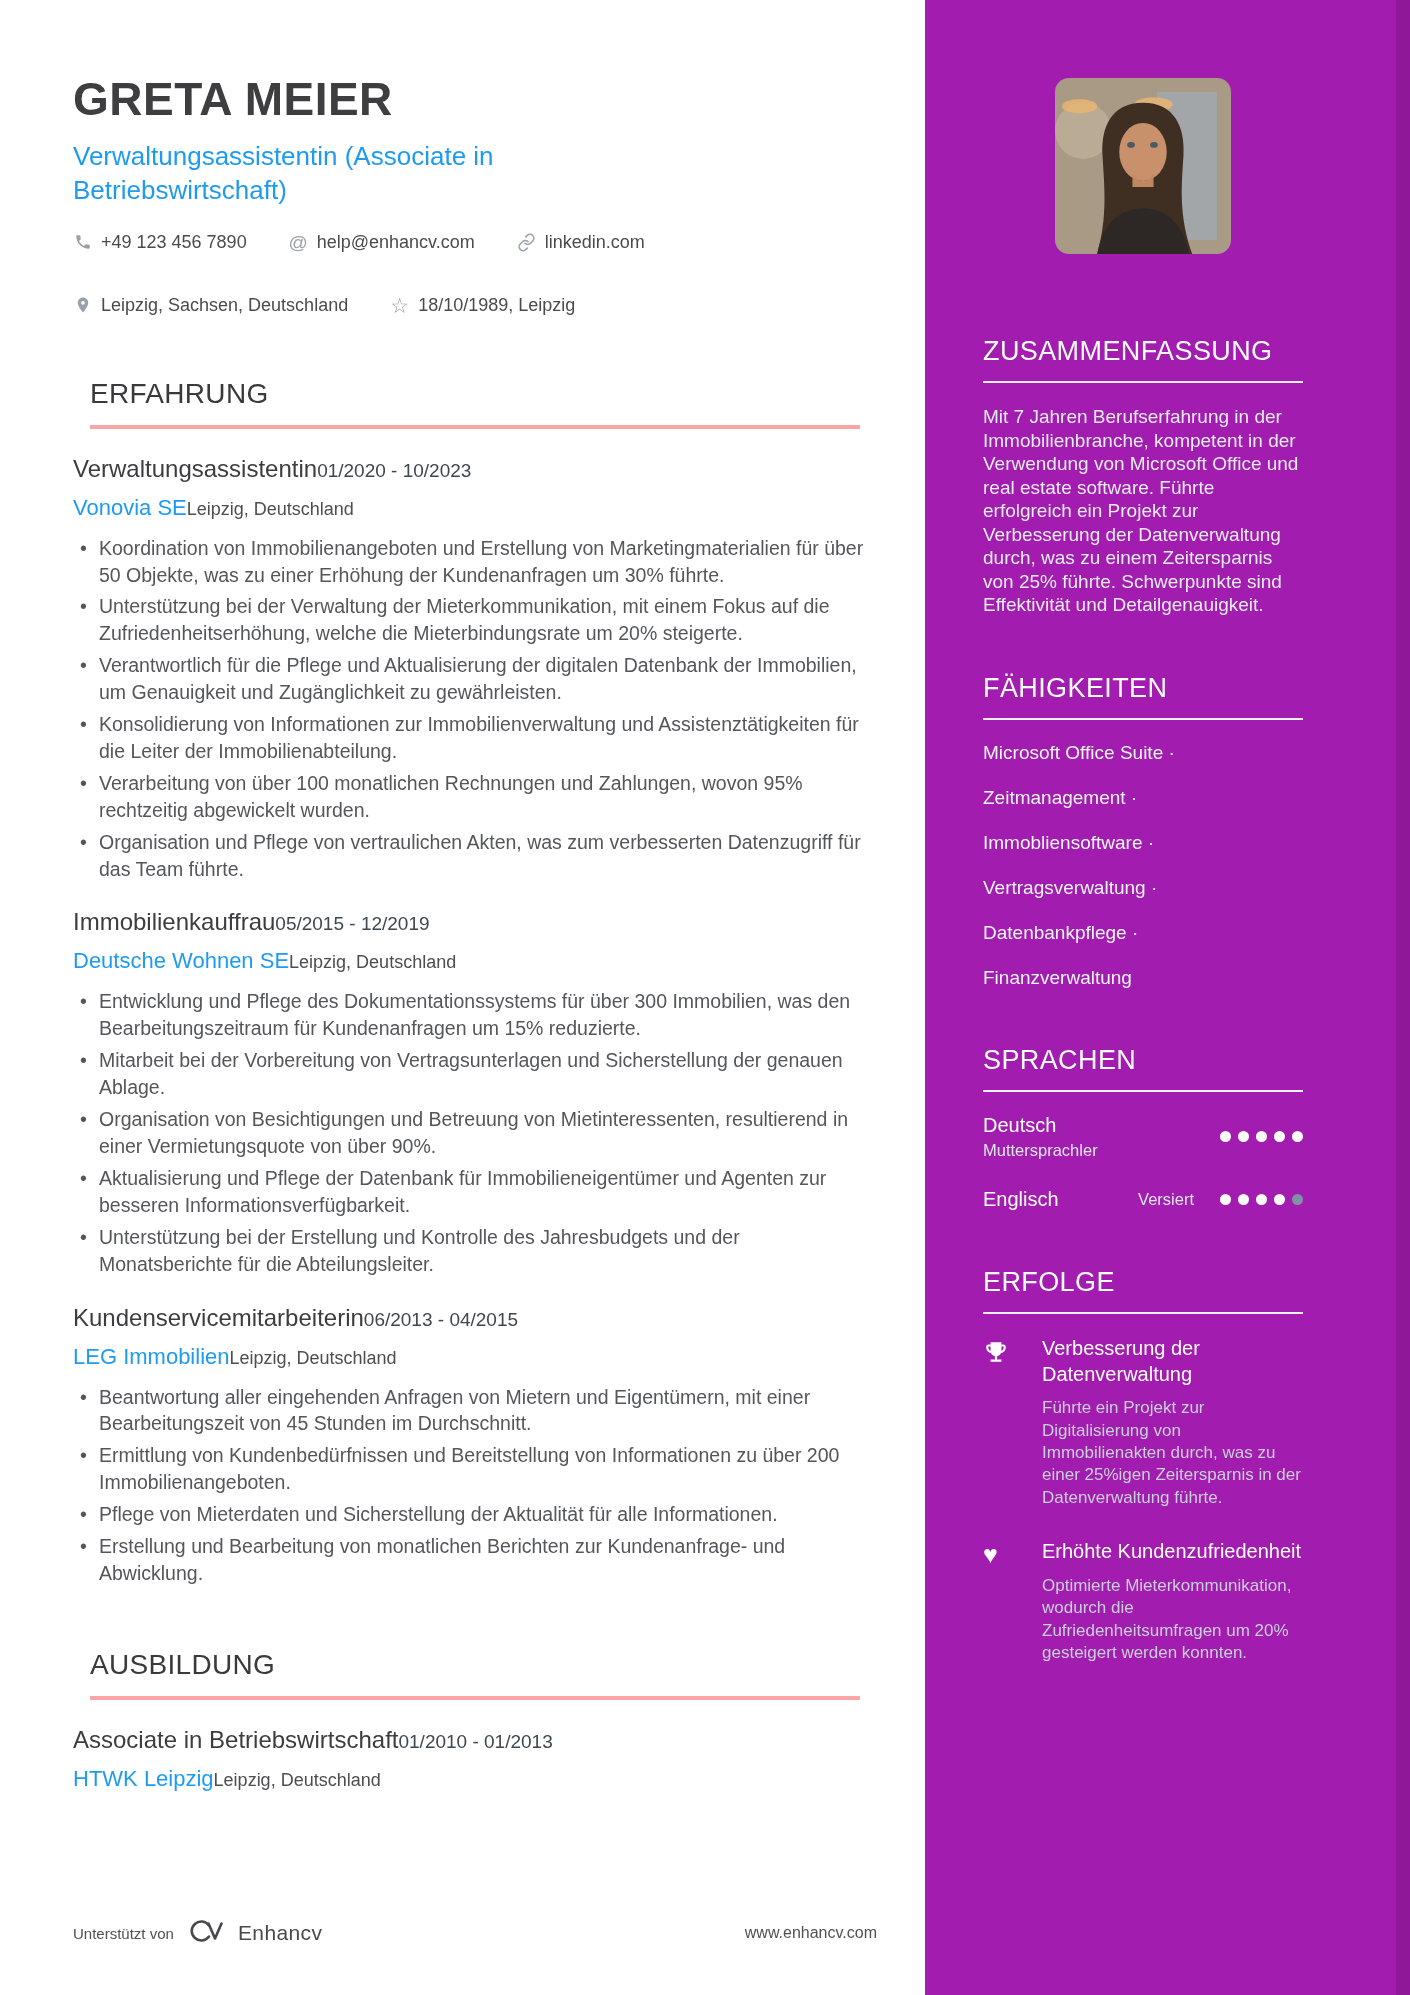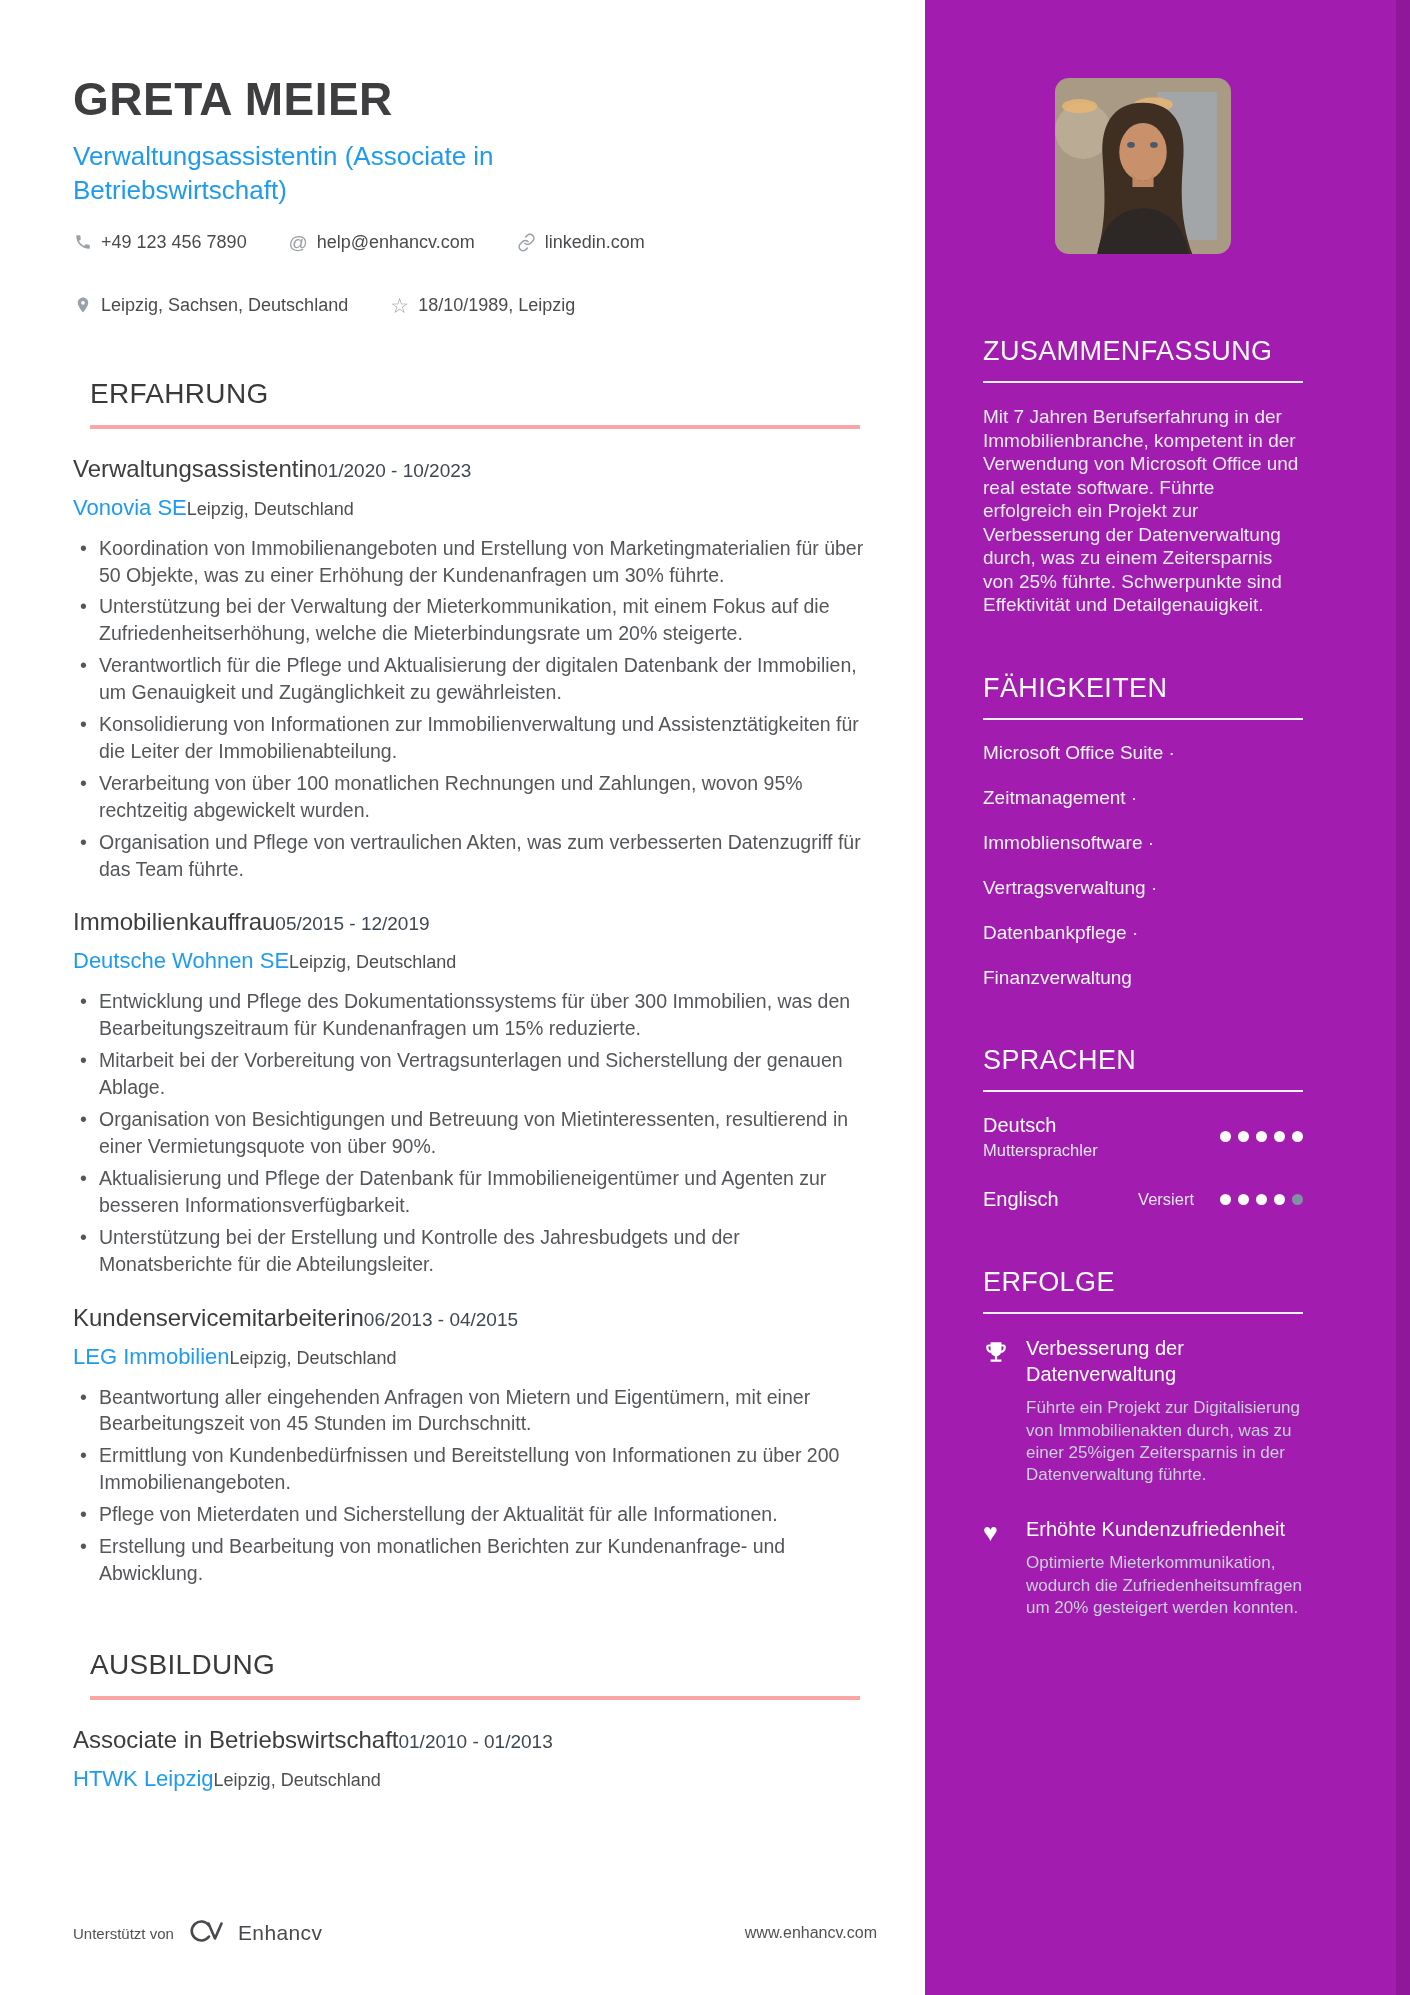--- a/index.html
+++ b/index.html
@@ -49,21 +49,21 @@
   .skill { font-size:19px; color:#f3f6f9; margin-bottom:23px; }
   .skill:last-child { margin-bottom:0; }
   .lang-row { display:flex; align-items:center; margin-bottom:28px; }
   .lang-left { flex:1; }
   .lang-name { font-size:20px; color:#ffffff; }
   .lang-level { font-size:16.5px; color:#e0e7ee; margin-top:4px; }
   .lang-level-inline { font-size:16.5px; color:#e0e7ee; margin-right:26px; }
   .dots { display:flex; gap:7px; align-items:center; }
   .dot { width:11px; height:11px; border-radius:50%; background:#ffffff; }
   .dot.empty { background:#7f91a5; }
-  .ach { display:flex; gap:16px; margin-bottom:30px; }
+  .ach { display:flex; gap:32px; margin-bottom:30px; }
   .ach-iconcol { width:27px; flex:none; padding-top:3px; }
   .ach-iconcol svg { width:26px; height:26px; fill:#ffffff; }
   .heart-glyph { font-size:25px; color:#ffffff; line-height:1; }
   .ach-title { font-size:20px; font-weight:500; color:#ffffff; line-height:1.28; margin:0 0 10px; }
   .ach-text { font-size:17px; color:#c7d0da; line-height:1.32; }
 
   svg.lineicon { stroke:#9aa1a8; fill:none; stroke-width:2; stroke-linecap:round; stroke-linejoin:round; }
 </style>
 </head>
 <body>

